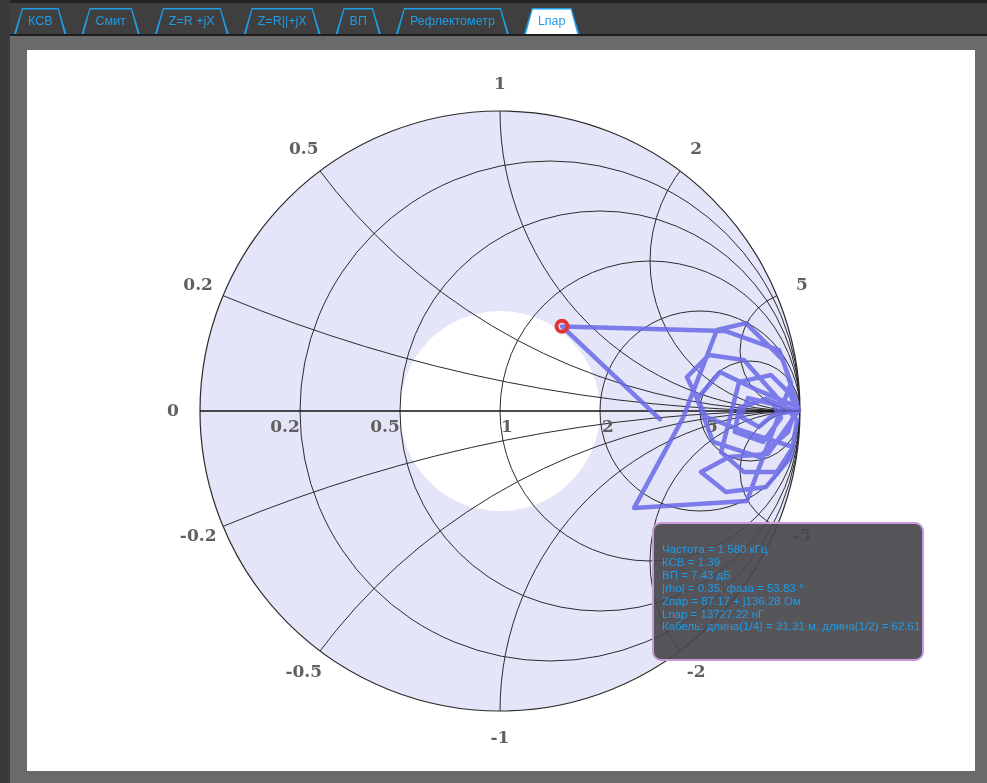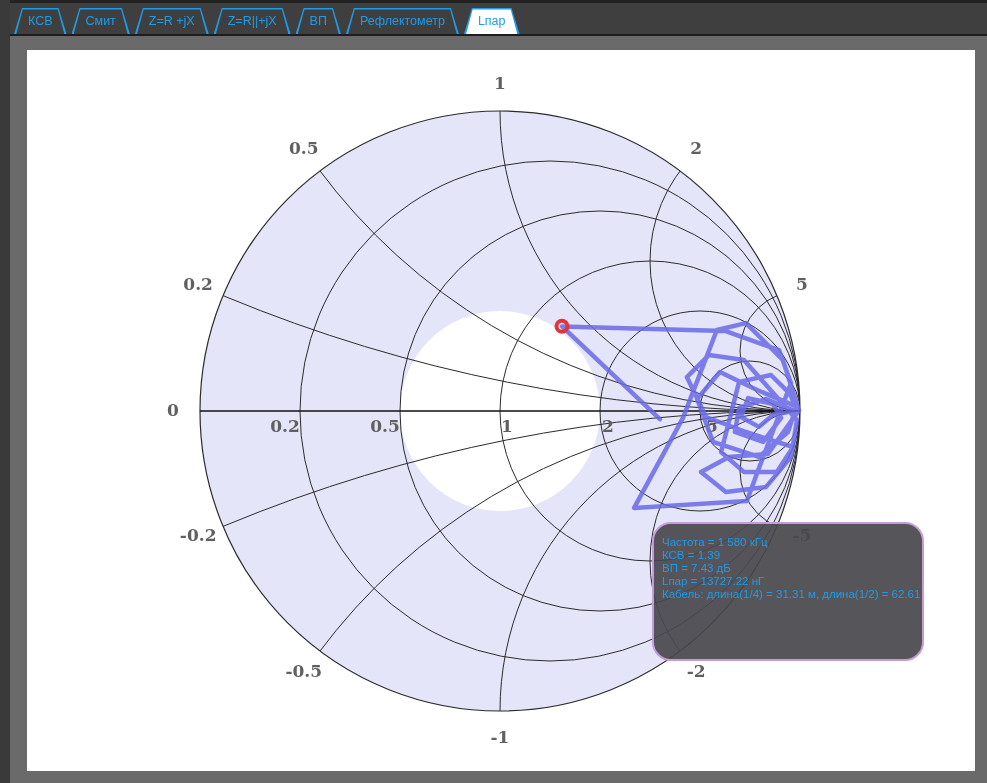--- a/index.html
+++ b/index.html
@@ -6,44 +6,44 @@
   .window{
     position:relative;width:987px;height:783px;overflow:hidden;
     background:var(--panel,#6a6a6a);
     border-left:10px solid var(--frame,#3a3a3a);
     box-sizing:border-box;
     font-family:"Liberation Sans","DejaVu Sans",sans-serif;
   }
   .tabbar{
     position:relative;height:36px;background:var(--bar,#3f3f3f);
     border-top:3px solid #222;border-bottom:2px solid #1d1d1d;
-    display:flex;align-items:flex-end;gap:5px;padding-left:4px;
+    display:flex;align-items:flex-end;gap:15px;padding-left:4px;
     box-sizing:border-box;
   }
   .tab{position:relative;height:26px;flex:0 0 auto;cursor:default;}
   .tab .shape{position:absolute;inset:0;background:var(--accent,#1f9ce8);
     clip-path:polygon(8px 0,calc(100% - 8px) 0,100% 100%,0 100%);}
   .tab .shape::after{content:"";position:absolute;inset:1.4px 2.2px 0 2.2px;
     background:var(--bar,#3f3f3f);
     clip-path:polygon(6.6px 0,calc(100% - 6.6px) 0,100% 100%,0 100%);}
   .tab.active .shape::after{background:#ffffff;}
   .tab .lbl{position:relative;z-index:1;display:flex;align-items:center;justify-content:center;
     height:100%;padding:0 14px;font-size:12.5px;color:var(--accent,#1f9ce8);white-space:nowrap;}
   .chart-panel{
     position:absolute;left:17px;top:50px;width:948px;height:721px;background:#ffffff;
   }
   .chart-panel svg{position:absolute;left:0;top:0;}
   .tooltip{
     position:absolute;box-sizing:border-box;
     background:var(--tipbg,rgba(72,72,76,0.92));
     border:2px solid var(--tipborder,#c79bd8);
-    border-radius:19px;
+    border-radius:9px;
     color:var(--accent,#1f9ce8);
     font-size:11.5px;line-height:12.9px;
-    padding:12px 8px;white-space:nowrap;overflow:hidden;
+    padding:19px 8px;white-space:nowrap;overflow:hidden;
   }
   .glabel{font-family:"DejaVu Serif","Liberation Serif",serif;font-weight:bold;}
 </style>
 </head>
 <body>
 
 <div class="window">
   <div class="tabbar">
       <div class="tab">
         <div class="shape"></div>
@@ -117,17 +117,19 @@
         <text x="480" y="382" text-anchor="middle" font-size="17" fill="var(--glabel)" class="glabel">1</text>
         <text x="581" y="382" text-anchor="middle" font-size="17" fill="var(--glabel)" class="glabel">2</text>
         <text x="685" y="382" text-anchor="middle" font-size="17" fill="var(--glabel)" class="glabel">5</text>
         <polyline points="632.9,369.1 535.1,276.4 698.0,280.9 752.0,300.1 764.0,333.1 730.1,423.1 719.9,451.0 607.1,457.9 656.0,367.9 689.9,280.0 719.0,273.1 755.9,310.0 770.9,357.1 730.1,340.0 692.9,322.0 670.1,349.0 686.0,391.9 731.9,406.9 761.0,382.0 767.9,361.0 739.1,349.0 712.1,358.0 707.9,382.0 736.1,391.9 754.1,367.9 746.0,354.1 721.1,348.1 713.9,367.0 731.9,376.9 746.0,364.9 772.1,360.1 740.9,403.9 701.9,406.9 674.0,421.9 698.9,442.0 739.1,436.9 764.0,406.9 770.0,370.0 716.9,310.0 682.1,304.9 659.9,327.1 679.1,367.0 719.0,382.0 749.9,391.9 766.1,397.0 749.9,421.9 716.9,421.9 694.1,402.1 712.1,331.9 743.9,325.0 763.1,343.9 769.1,358.9" fill="none" stroke="var(--trace)" stroke-width="4.5" stroke-linejoin="round" stroke-linecap="round" opacity="0.85"></polyline>
         <circle cx="534.9692216411335" cy="276.23670859863876" r="5.5" fill="none" stroke="var(--marker)" stroke-width="4"></circle>
       </svg>
     <div class="tooltip" id="tooltip" style="left: 625px; top: 472px; width: 272px; height: 139px;">
         <div>Частота = 1 580 кГц</div>
         <div>КСВ = 1.39</div>
         <div>ВП = 7.43 дБ</div>
+        <div>|rho| = 0.35, фаза = 53.83 °</div>
+        <div>Zпар = 87.17 + j136.28 Ом</div>
         <div>Lпар = 13727.22 нГ</div>
         <div>Кабель: длина(1/4) = 31.31 м, длина(1/2) = 62.61 м</div>
       </div>
   </div>
 </div>
 
 </body></html>

